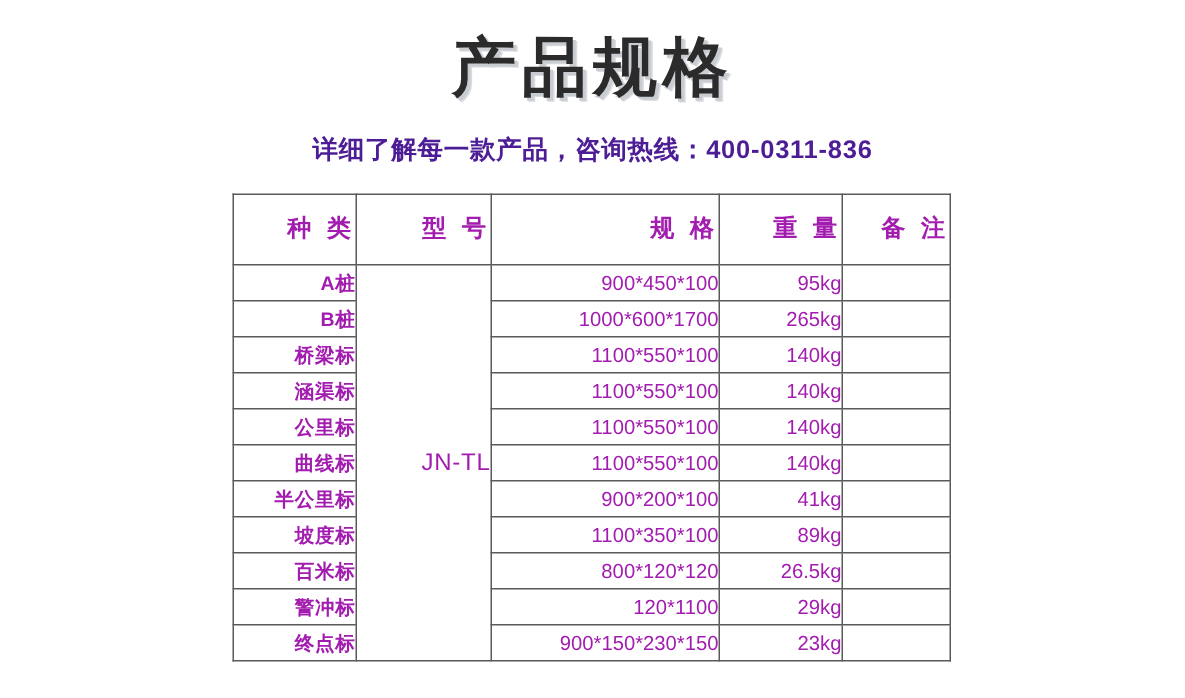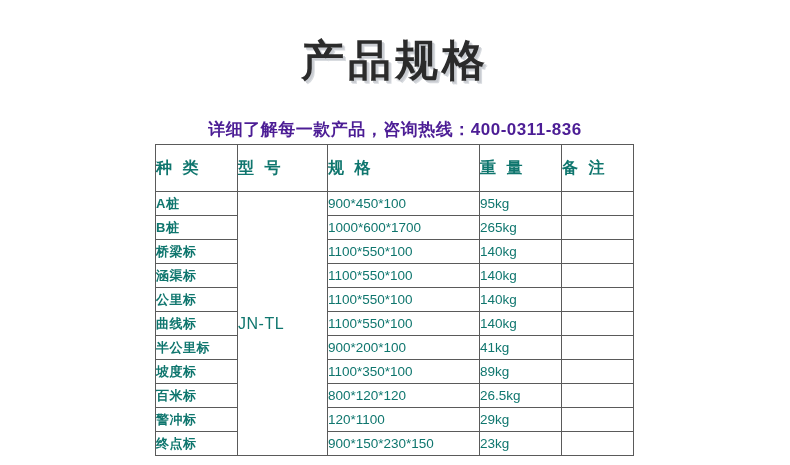--- a/index.html
+++ b/index.html
@@ -14,21 +14,21 @@
     color: #231f20;
     overflow: hidden;
   }
   .page {
     position: relative;
     width: 790px;
     height: 465px;
     box-sizing: border-box;
   }
   .title {
-    margin: 16px;
+    margin: 1px;
     padding-top: 18px;
     text-align: center;
     font-size: 43px;
     line-height: 52px;
     font-weight: bold;
     letter-spacing: 4px;
     color: #2b2b2b;
     text-shadow: 2px 2px 0 #c9ccd1, 3px 3px 0 #d9dce0;
   }
   .subtitle {
@@ -53,23 +53,23 @@
     table-layout: fixed;
   }
   table.spec col.c-kind { width: 82px; }
   table.spec col.c-model { width: 90px; }
   table.spec col.c-spec { width: 152px; }
   table.spec col.c-weight { width: 82px; }
   table.spec col.c-note { width: 72px; }
 
   table.spec th, table.spec td {
     border: 1px solid #5a5a5a;
-    text-align: left;
+    text-align: right;
     font-size: 13.5px;
-    color: #0f766e;
+    color: #a21caf;
     padding: 0;
     height: 23px;
     line-height: 23px;
     font-weight: normal;
     background: #ffffff;
   }
   table.spec thead th {
     height: 46px;
     line-height: 46px;
     font-size: 16px;

